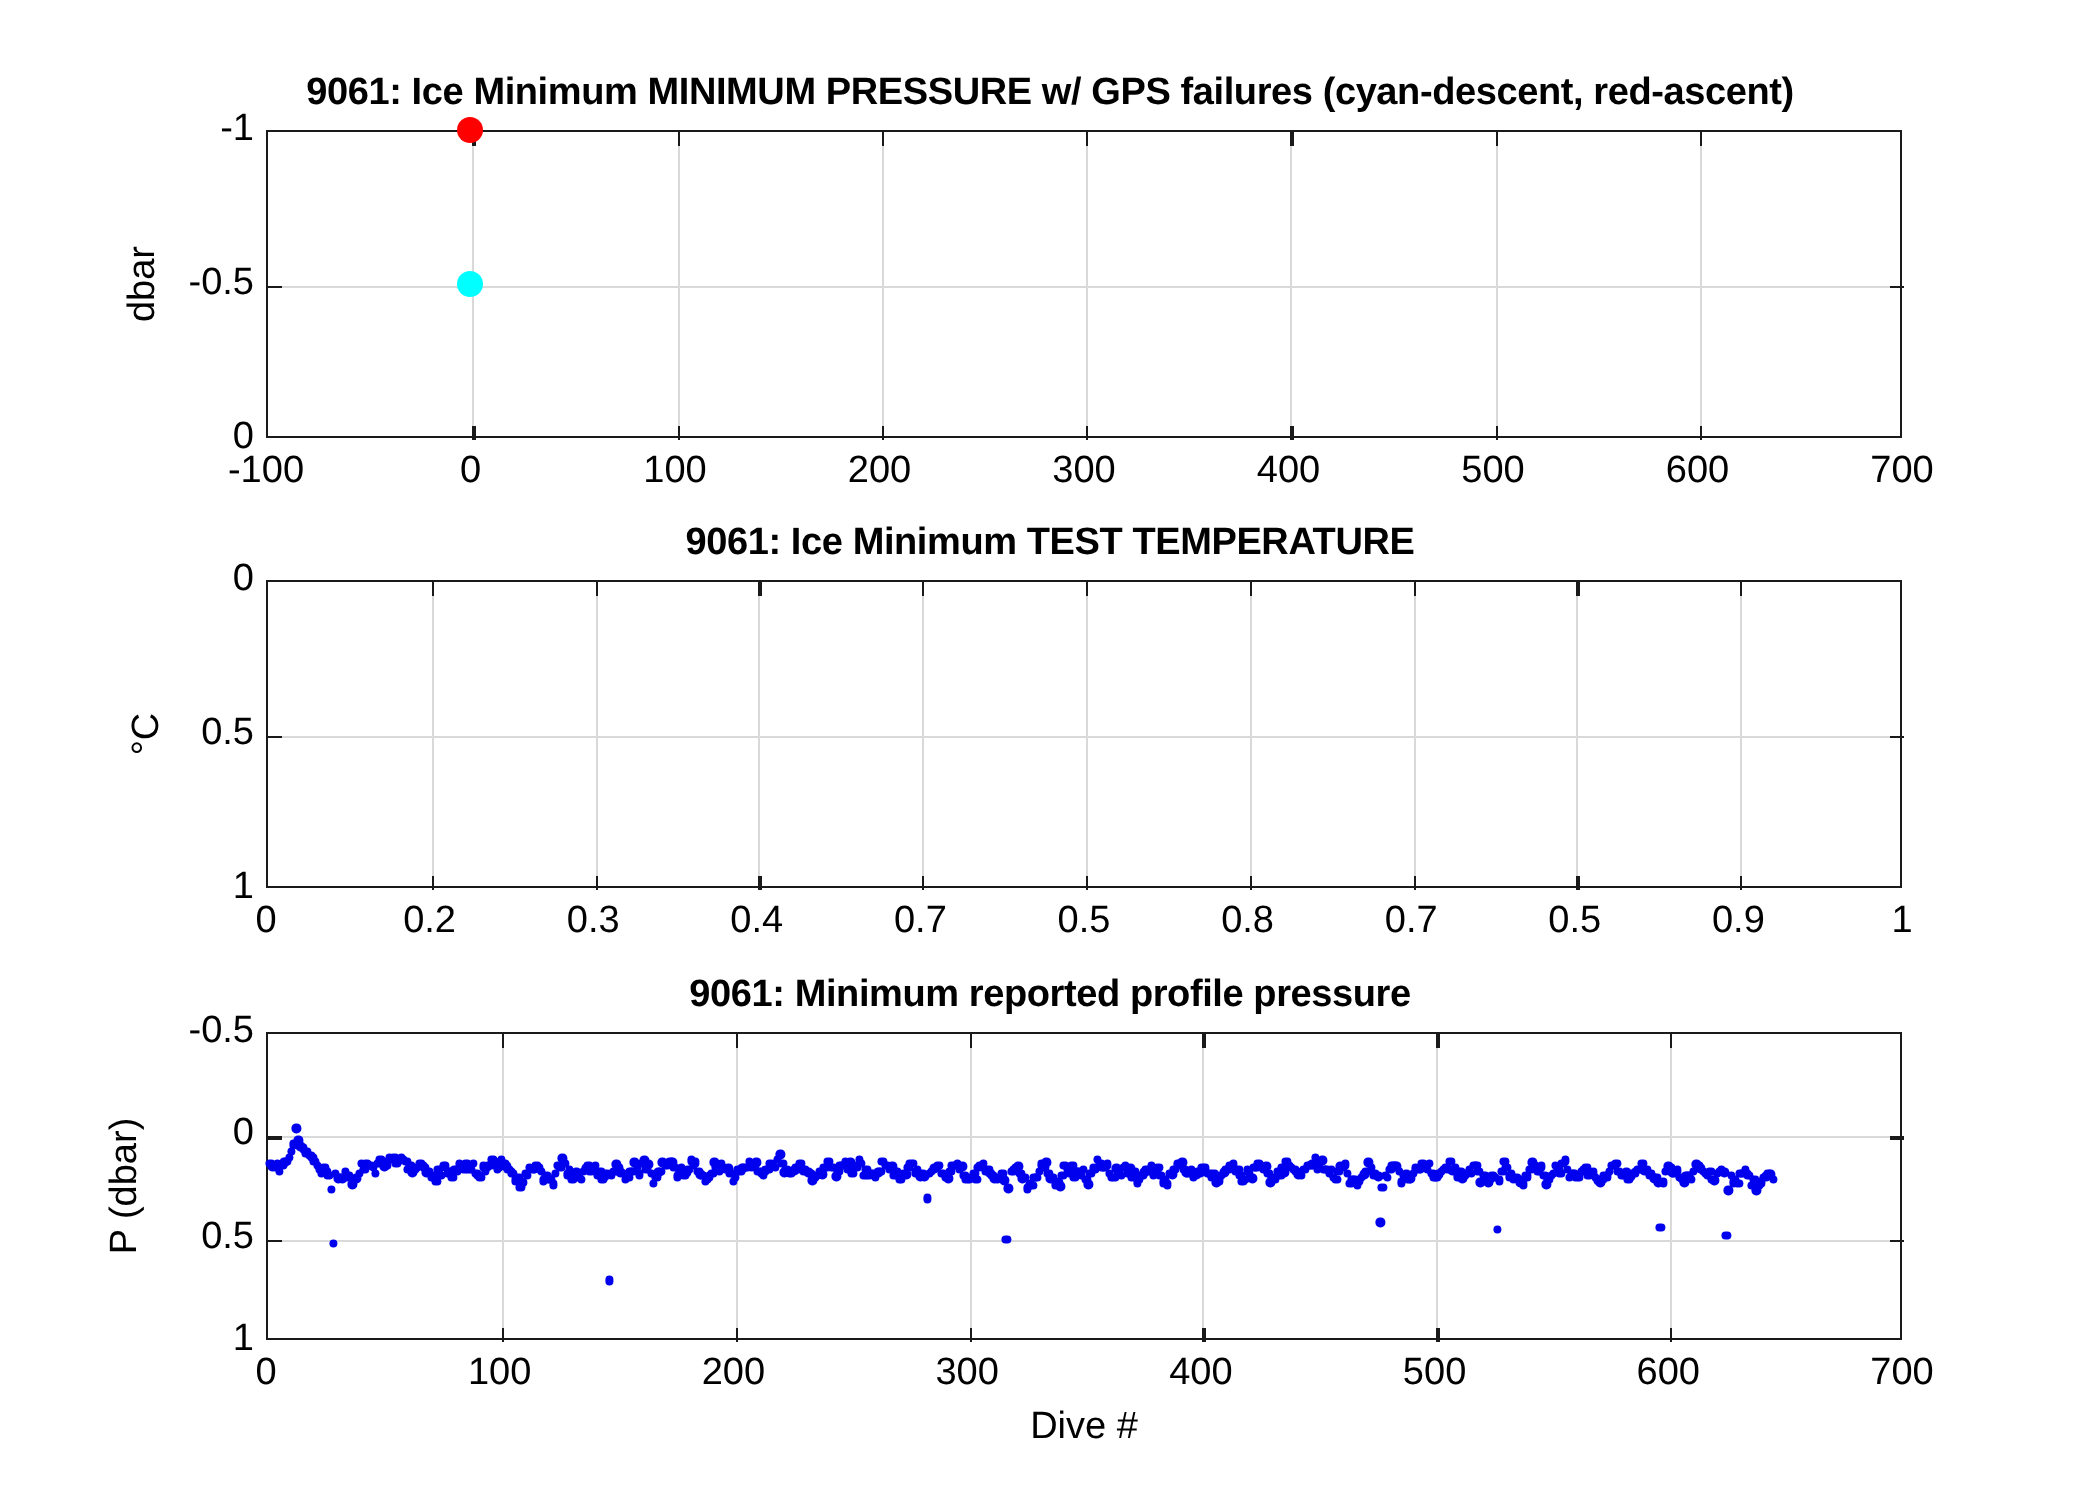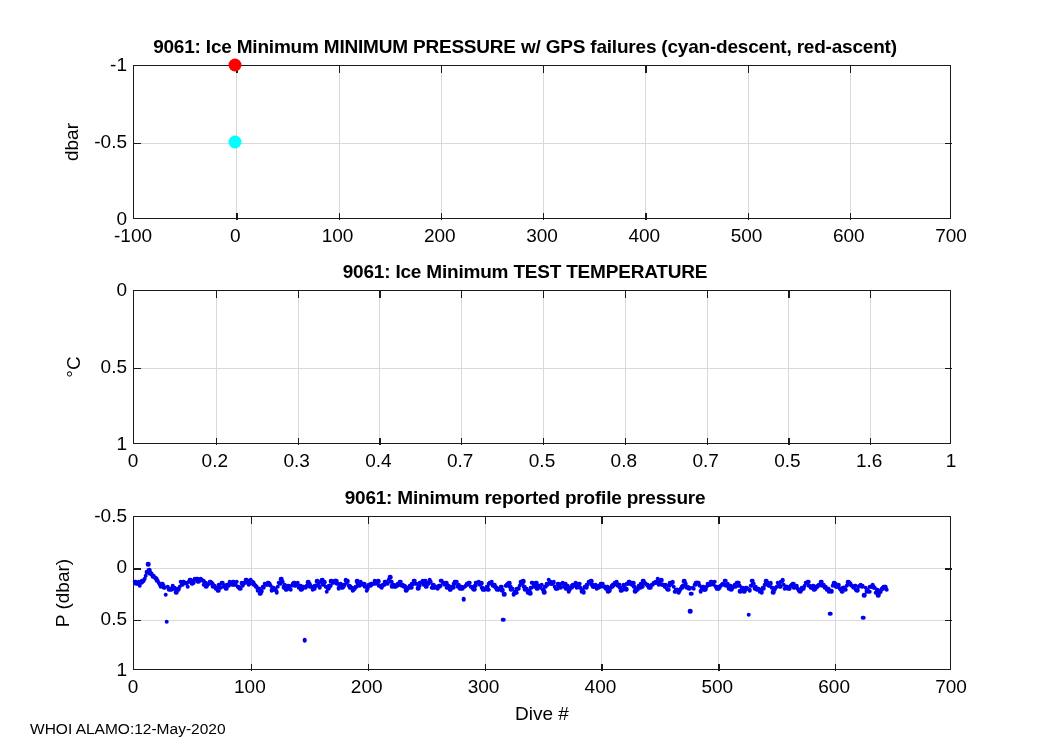--- a/index.html
+++ b/index.html
@@ -851,21 +851,20 @@
         <div class="dot" style="left: 742.043px; top: 75.6347px;"></div>
         <div class="dot" style="left: 744.38px; top: 78.2292px;"></div>
         <div class="dot" style="left: 746.717px; top: 74.2296px;"></div>
         <div class="dot" style="left: 749.054px; top: 71.279px;"></div>
         <div class="dot" style="left: 751.391px; top: 69.9677px;"></div>
       </div>
     <div class="ylabel" id="ylab3" style="left:63px; top:593px;">P (dbar)</div>
     <div class="xlabel" id="xlab3" style="left:542px; top:703px;">Dive #</div>
   </div>
 
-  <div class="footer" style="left:30px; top:720px;">WHOI ALAMO:12-May-2020</div>
 <div class="xticklabel" style="left: 133px; top: 225px;">-100</div>
     <div class="xticklabel" style="left: 235.25px; top: 225px;">0</div>
     <div class="xticklabel" style="left: 337.5px; top: 225px;">100</div>
     <div class="xticklabel" style="left: 439.75px; top: 225px;">200</div>
     <div class="xticklabel" style="left: 542px; top: 225px;">300</div>
     <div class="xticklabel" style="left: 644.25px; top: 225px;">400</div>
     <div class="xticklabel" style="left: 746.5px; top: 225px;">500</div>
     <div class="xticklabel" style="left: 848.75px; top: 225px;">600</div>
     <div class="xticklabel" style="left: 951px; top: 225px;">700</div>
     <div class="yticklabel" style="left: 71px; width: 56px; top: 65px;">-1</div>
@@ -875,21 +874,21 @@
     <div class="marker" style="width: 13px; height: 13px; background: rgb(0, 255, 255); left: 235.25px; top: 142px;"></div>
     <div class="xticklabel" style="left: 133px; top: 450px;">0</div>
     <div class="xticklabel" style="left: 214.8px; top: 450px;">0.2</div>
     <div class="xticklabel" style="left: 296.6px; top: 450px;">0.3</div>
     <div class="xticklabel" style="left: 378.4px; top: 450px;">0.4</div>
     <div class="xticklabel" style="left: 460.2px; top: 450px;">0.7</div>
     <div class="xticklabel" style="left: 542px; top: 450px;">0.5</div>
     <div class="xticklabel" style="left: 623.8px; top: 450px;">0.8</div>
     <div class="xticklabel" style="left: 705.6px; top: 450px;">0.7</div>
     <div class="xticklabel" style="left: 787.4px; top: 450px;">0.5</div>
-    <div class="xticklabel" style="left: 869.2px; top: 450px;">1.6</div>
+    <div class="xticklabel" style="left: 869.2px; top: 450px;">0.9</div>
     <div class="xticklabel" style="left: 951px; top: 450px;">1</div>
     <div class="yticklabel" style="left: 71px; width: 56px; top: 444px;">1</div>
     <div class="yticklabel" style="left: 71px; width: 56px; top: 367px;">0.5</div>
     <div class="yticklabel" style="left: 71px; width: 56px; top: 290px;">0</div>
     <div class="xticklabel" style="left: 133px; top: 676px;">0</div>
     <div class="xticklabel" style="left: 249.857px; top: 676px;">100</div>
     <div class="xticklabel" style="left: 366.714px; top: 676px;">200</div>
     <div class="xticklabel" style="left: 483.571px; top: 676px;">300</div>
     <div class="xticklabel" style="left: 600.429px; top: 676px;">400</div>
     <div class="xticklabel" style="left: 717.286px; top: 676px;">500</div>

